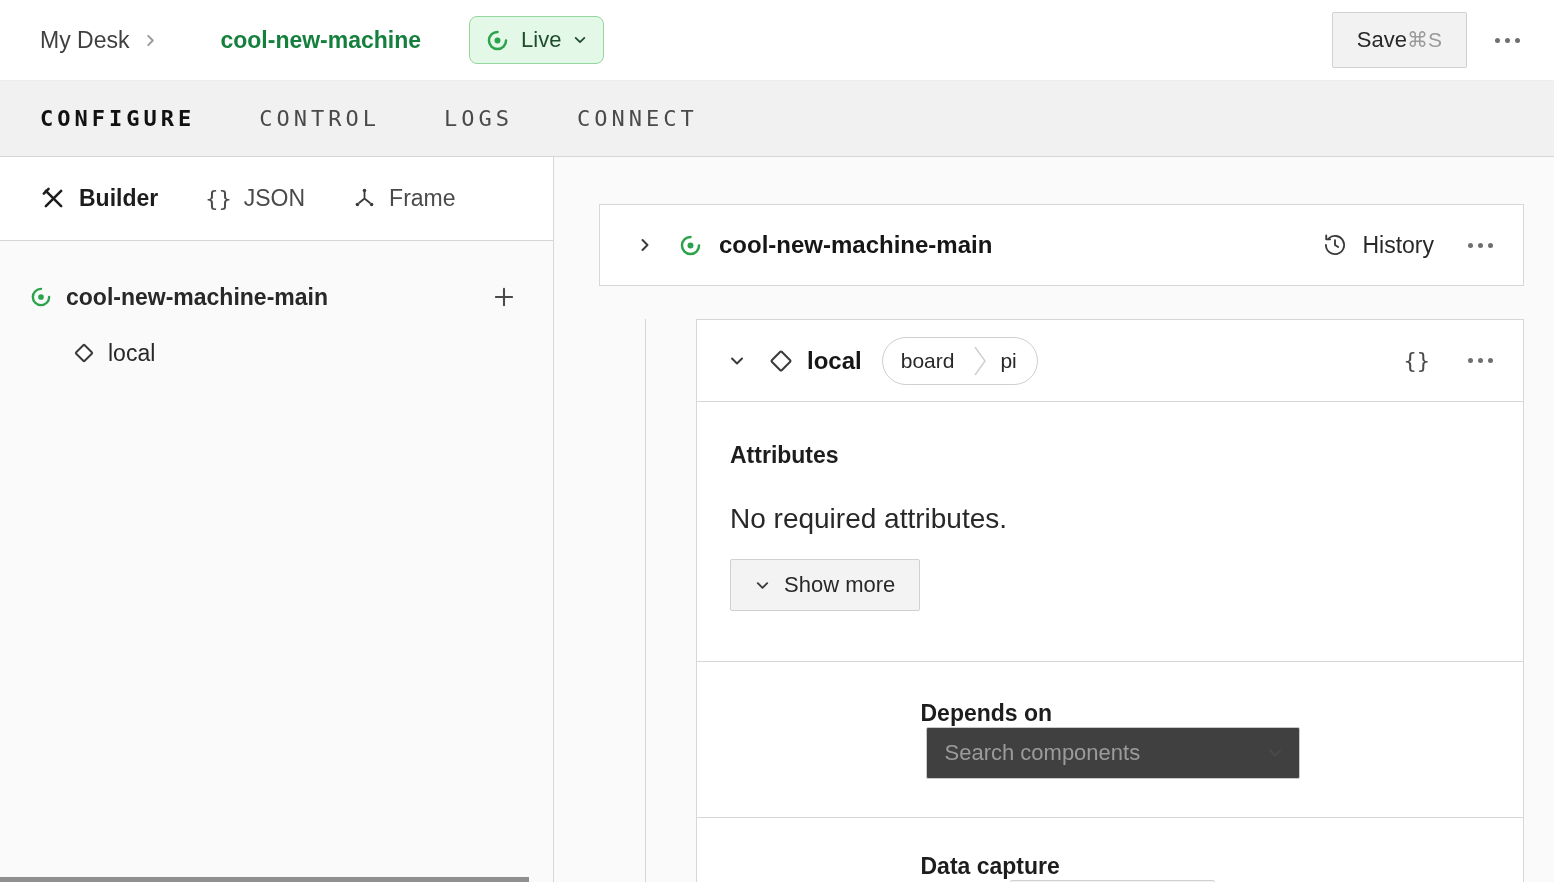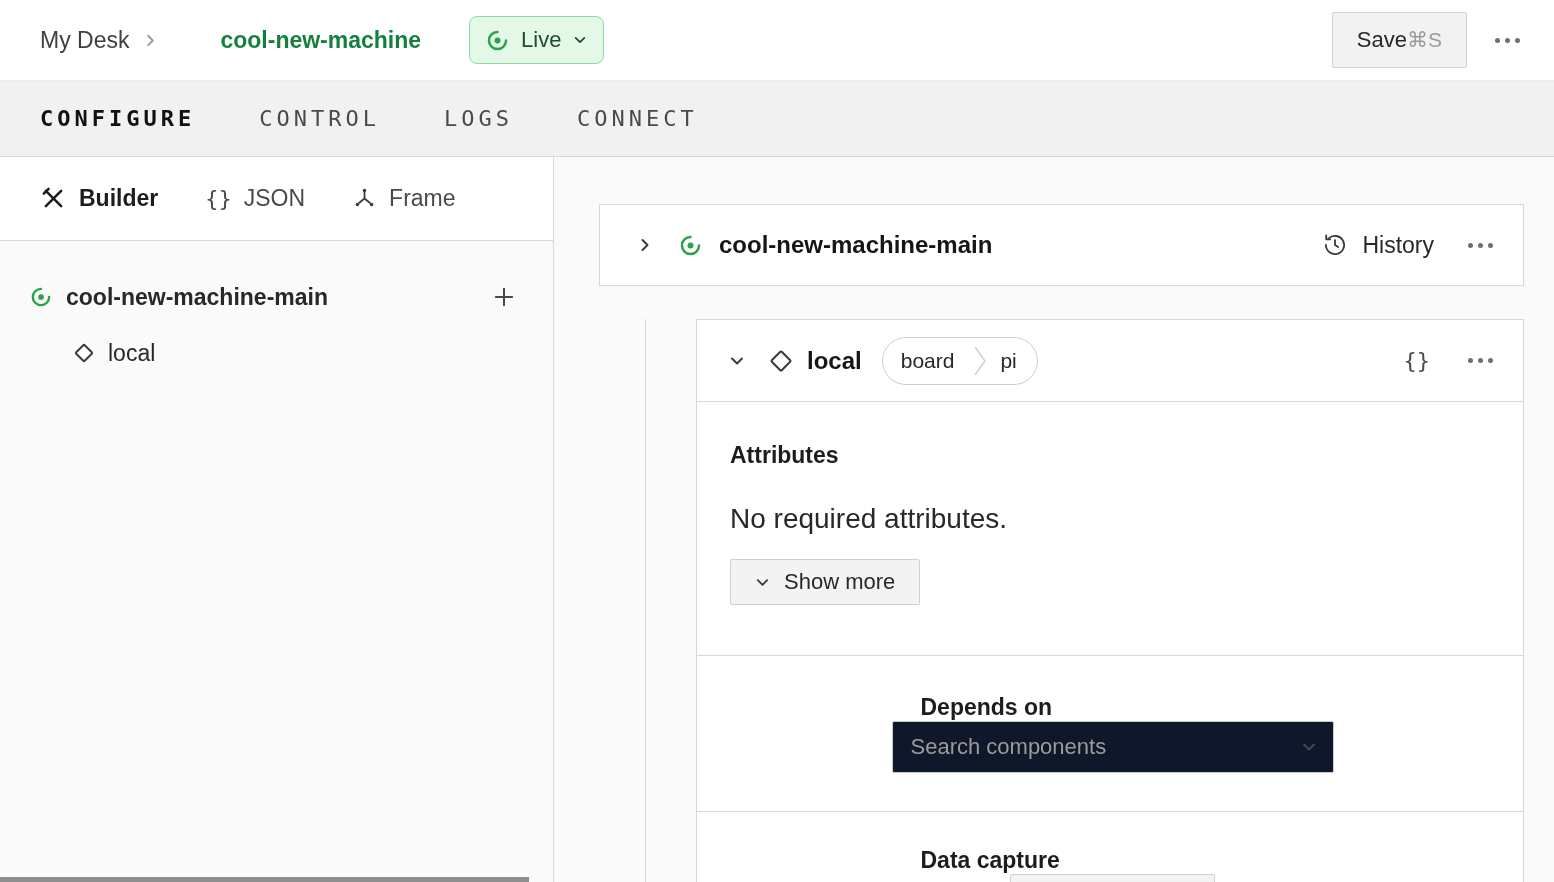--- a/index.html
+++ b/index.html
@@ -120,27 +120,27 @@
   .sec-label { width:384px; min-width:384px; font-size:23px; font-weight:700; color:#1d1d1d; }
   .sec-value { flex:1; }
   .sec-attributes { padding-bottom:50px; align-items:flex-start; }
   .sec-attributes .sec-label { padding-top:2px; }
   .sec-depends, .sec-capture { align-items:center; }
   .sec-capture { padding-top:35px; padding-bottom:35px; }
   .empty-text { font-size:28px; color:#282828; line-height:28px;margin-top:36px; }
 
   .gray-btn {
     display:inline-flex; align-items:center; gap:14px; background:#f3f3f3;
-    border:1px solid #d0d0d0; border-radius:2px; height:46px; padding:0 24px;
+    border:1px solid #d0d0d0; border-radius:2px; height:52px; padding:0 24px;
     cursor:pointer; font-size:22px; color:#282828;
   }
   .show-more { margin-top:26px; }
 
   .select-box {
-    width:442px; height:52px; background:#0f172a; border:1px solid #c9c9c9; border-radius:2px;
+    width:374px; height:52px; background:#404040; border:1px solid #c9c9c9; border-radius:2px;
     display:flex; align-items:center; justify-content:space-between;
     padding:0 16px 0 18px; cursor:pointer;
   }
   .select-box .placeholder { font-size:22px; color:#9b9b9b; }
 
   .h-scrollbar { position:absolute; left:0; bottom:0; width:529px; height:5px; background:#8f8f8f; }
 </style>
 </head>
 <body>
 

